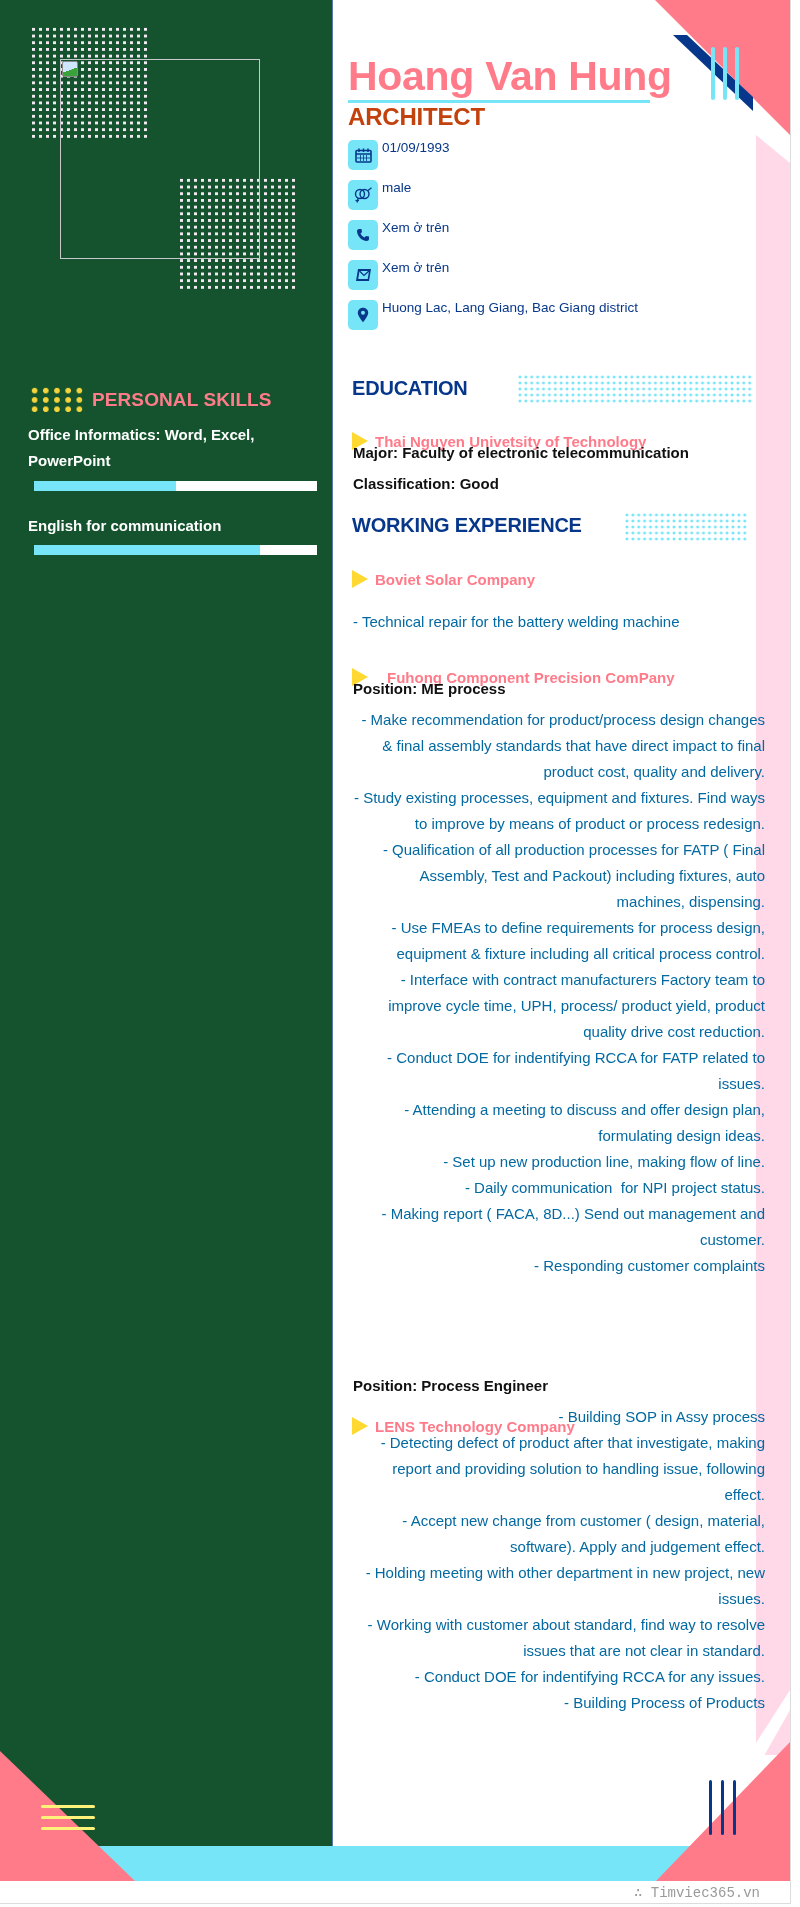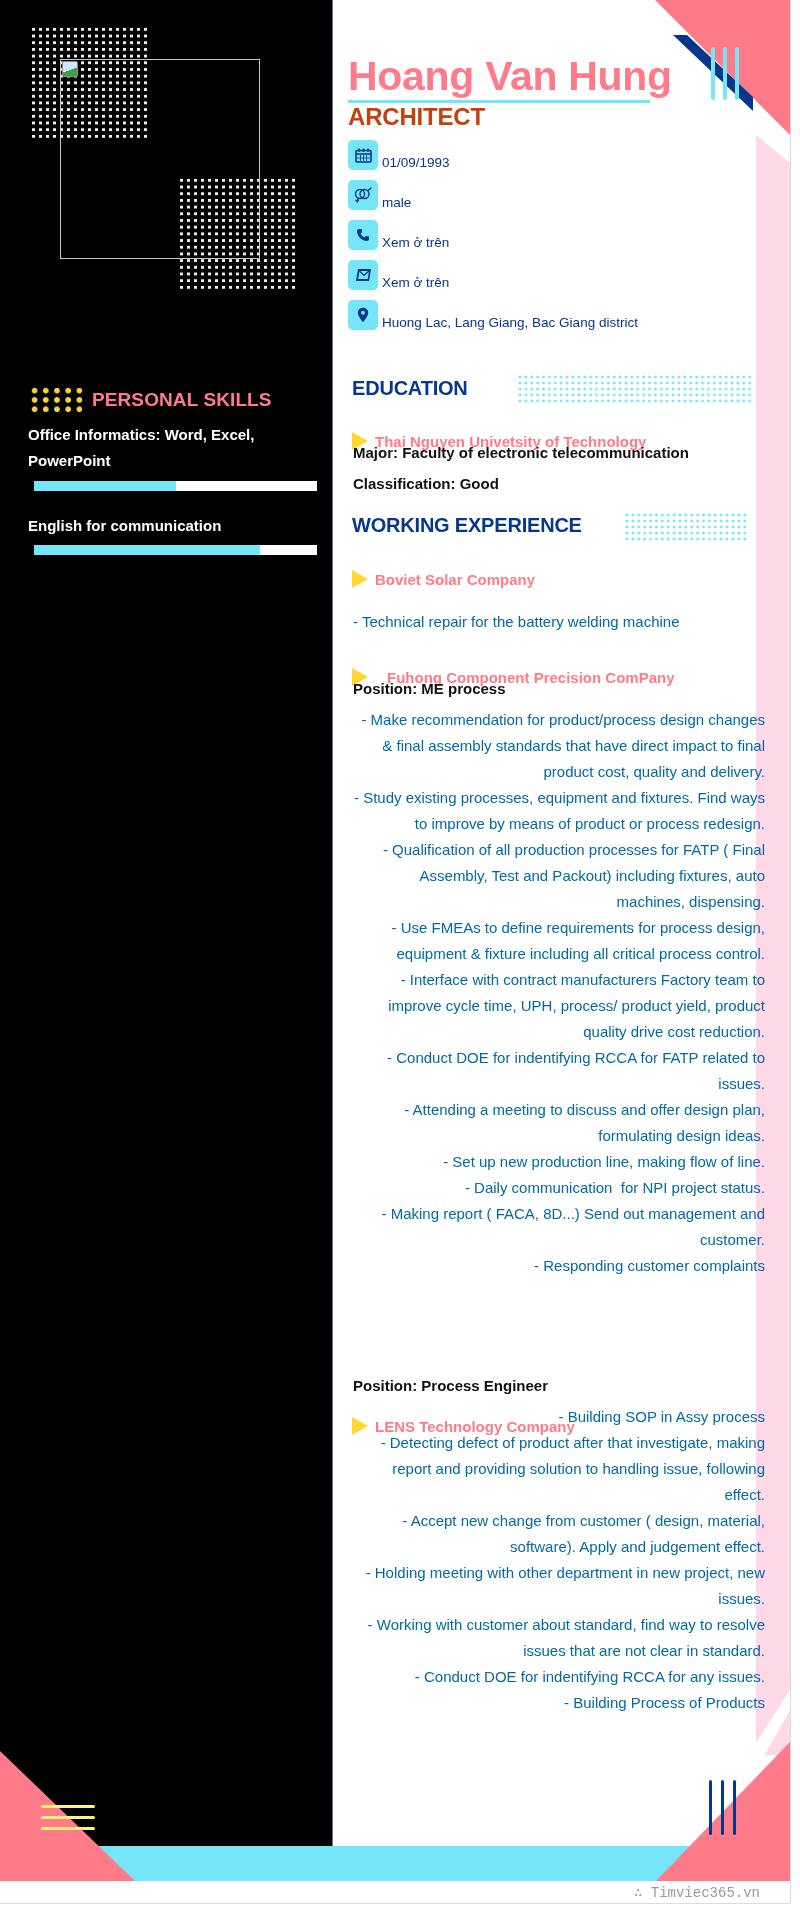--- a/index.html
+++ b/index.html
@@ -1,20 +1,20 @@
 <!DOCTYPE html>
 <html><head>
 <meta charset="utf-8">
 <style>
   * { box-sizing: border-box; margin: 0; padding: 0; }
   html, body { width: 800px; height: 1907px; background: #ffffff; overflow: hidden; }
   body { font-family: "Liberation Sans", sans-serif; position: relative; }
   .page { position: absolute; left: 0; top: 0; width: 791px; height: 1904px; background: #fff; border-right: 1px solid #dcdcdc; border-bottom: 1px solid #dcdcdc; overflow: hidden; }
   .cv { position: absolute; left: 0; top: 0; width: 790px; height: 1881px; overflow: hidden; background: #fff; }
-  .sidebar { position: absolute; left: 0; top: 0; width: 333px; height: 1881px; background: #000000; border-right: 1px solid #5a78b0; }
+  .sidebar { position: absolute; left: 0; top: 0; width: 333px; height: 1881px; background: #14532d; border-right: 1px solid #5a78b0; }
   .dots { position: absolute; background-image: radial-gradient(circle, #f3e9f3 1.4px, transparent 1.7px); background-size: 7px 6.7px; }
   .dots1 { left: 30px; top: 26px; width: 119px; height: 114px; }
   .dots2 { left: 178px; top: 177px; width: 120px; height: 115px; }
   .avatar-frame { position: absolute; left: 60px; top: 59px; width: 200px; height: 200px; border: 1px solid #c8c8cc; }
   .avatar-broken { position: absolute; left: 62px; top: 61px; width: 16px; height: 16px; background: linear-gradient(160deg, #cfe6ff 55%, #3aa23a 56%); border: 1px solid #8a8a8a; border-radius: 2px; }
   
   .skills-head { position: absolute; left: 29px; top: 386px; display: flex; align-items: center; }
   .skills-icon { width: 56px; height: 28px; background-image: radial-gradient(circle, #f5d33a 2.6px, transparent 3px); background-size: 11.2px 9.3px; margin-right: 7px; }
   .skills-title { color: #ff7b8a; font-weight: bold; font-size: 19px; letter-spacing: 0.1px; }
   .skill-name { position: absolute; left: 28px; color: #ffffff; font-weight: bold; font-size: 15px; line-height: 26px; width: 260px; }
@@ -31,21 +31,21 @@
   .tri-bl { position: absolute; left: 0; top: 1751px; width: 135px; height: 130px; background: #ff7b8a; clip-path: polygon(0 0, 100% 100%, 0 100%); }
   .tri-br { position: absolute; left: 656px; top: 1742px; width: 134px; height: 139px; background: #ff7b8a; clip-path: polygon(100% 0, 100% 100%, 0 100%); }
   .bars-bl { position: absolute; left: 41px; top: 1805px; display: flex; flex-direction: column; gap: 8px; }
   .bars-bl span { display: block; width: 54px; height: 3px; background: #fff27a; border-radius: 2px; }
   .bars-br { position: absolute; left: 709px; top: 1780px; display: flex; gap: 9px; }
   .bars-br span { display: block; width: 3px; height: 55px; background: #07378a; border-radius: 2px; }
   
   .name { position: absolute; left: 348px; top: 52px; color: #ff7b8a; font-weight: bold; font-size: 41px; letter-spacing: -0.3px; line-height: 48px; }
   .name-underline { position: absolute; left: 348px; top: 100px; width: 302px; height: 3px; background: #76e5f8; }
   .job { position: absolute; left: 348px; top: 103px; color: #c2410c; font-weight: bold; font-size: 24px; line-height: 28px; letter-spacing: -0.2px; }
-  .contact { position: absolute; left: 348px; display: flex; align-items: flex-end; }
+  .contact { position: absolute; left: 348px; display: flex; align-items: flex-start; }
   .c-icon { width: 30px; height: 30px; border-radius: 5px; background: #76e5f8; display: flex; align-items: center; justify-content: center; margin-right: 4px; }
   .c-text { color: #07378a; font-size: 13.5px; }
   
   .sec-title { position: absolute; left: 352px; color: #07378a; font-weight: bold; font-size: 20px; letter-spacing: -0.2px; }
   .dots-cyan { position: absolute; background-image: radial-gradient(circle, #76e5f8 1.3px, transparent 1.7px); background-size: 5.9px 6px; }
   .sub-head { position: absolute; left: 352px; display: flex; align-items: center; margin-top: 16px; }
   .tri-bullet { width: 0; height: 0; border-top: 9px solid transparent; border-bottom: 9px solid transparent; border-left: 16px solid #ffd932; margin-right: 7px; }
   .sub-text { color: #ff7b8a; font-weight: bold; font-size: 15px; }
   .line { position: absolute; left: 353px; color: #111111; font-weight: bold; font-size: 15px; line-height: 26px; width: 410px; }
   .desc { position: absolute; left: 353px; color: #0369a1; font-weight: normal; font-size: 15px; line-height: 26px; width: 412px; white-space: pre-wrap; }

